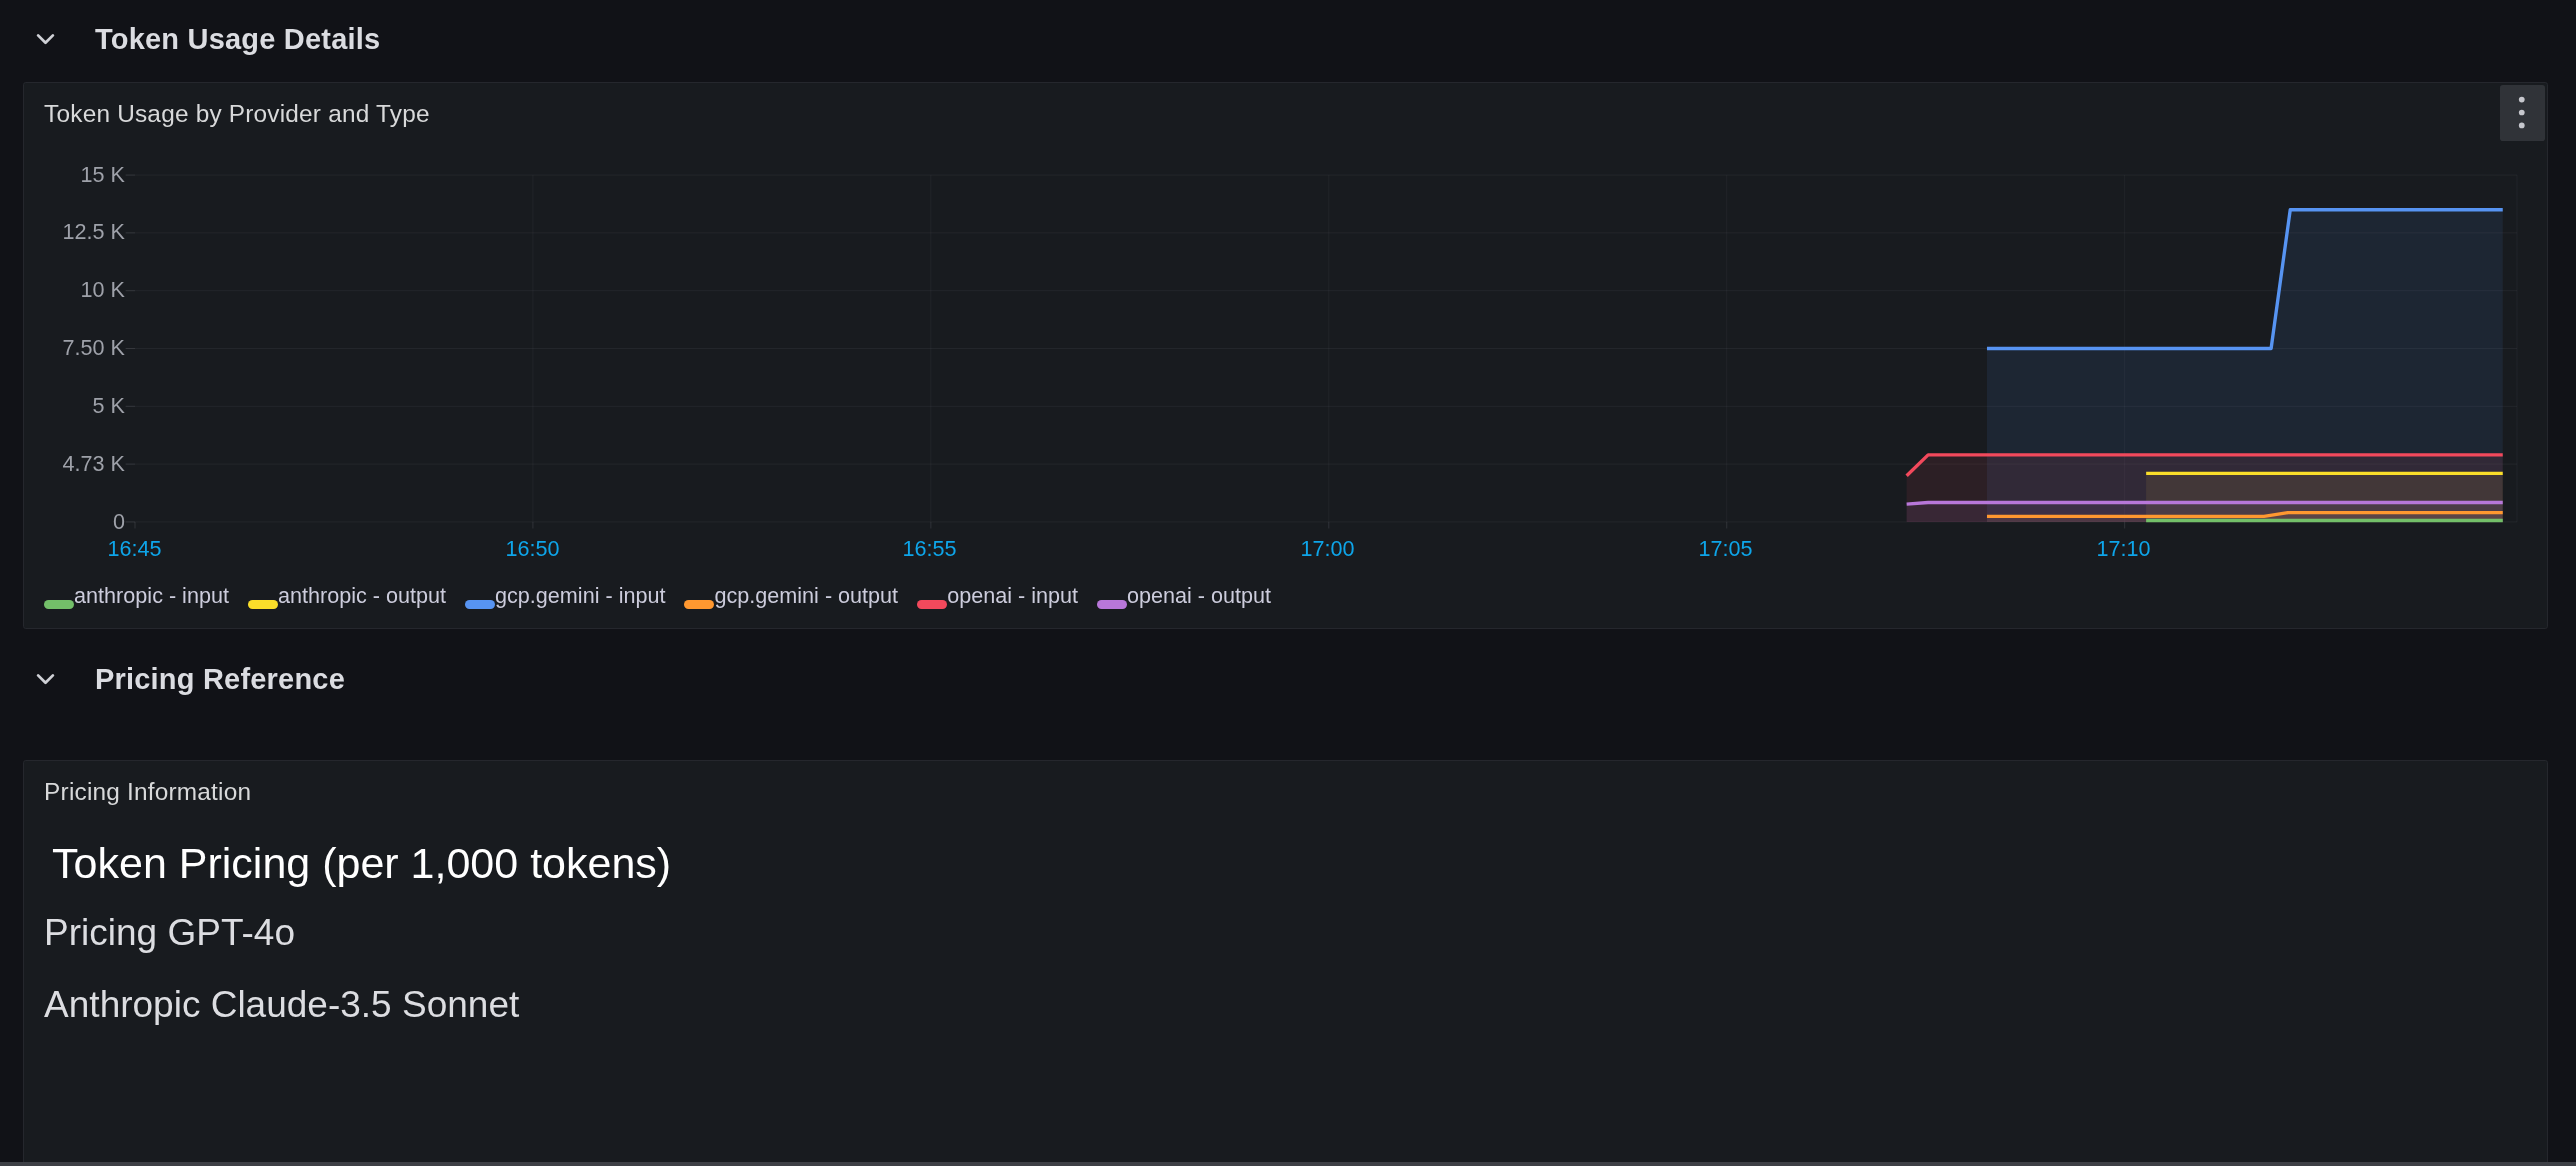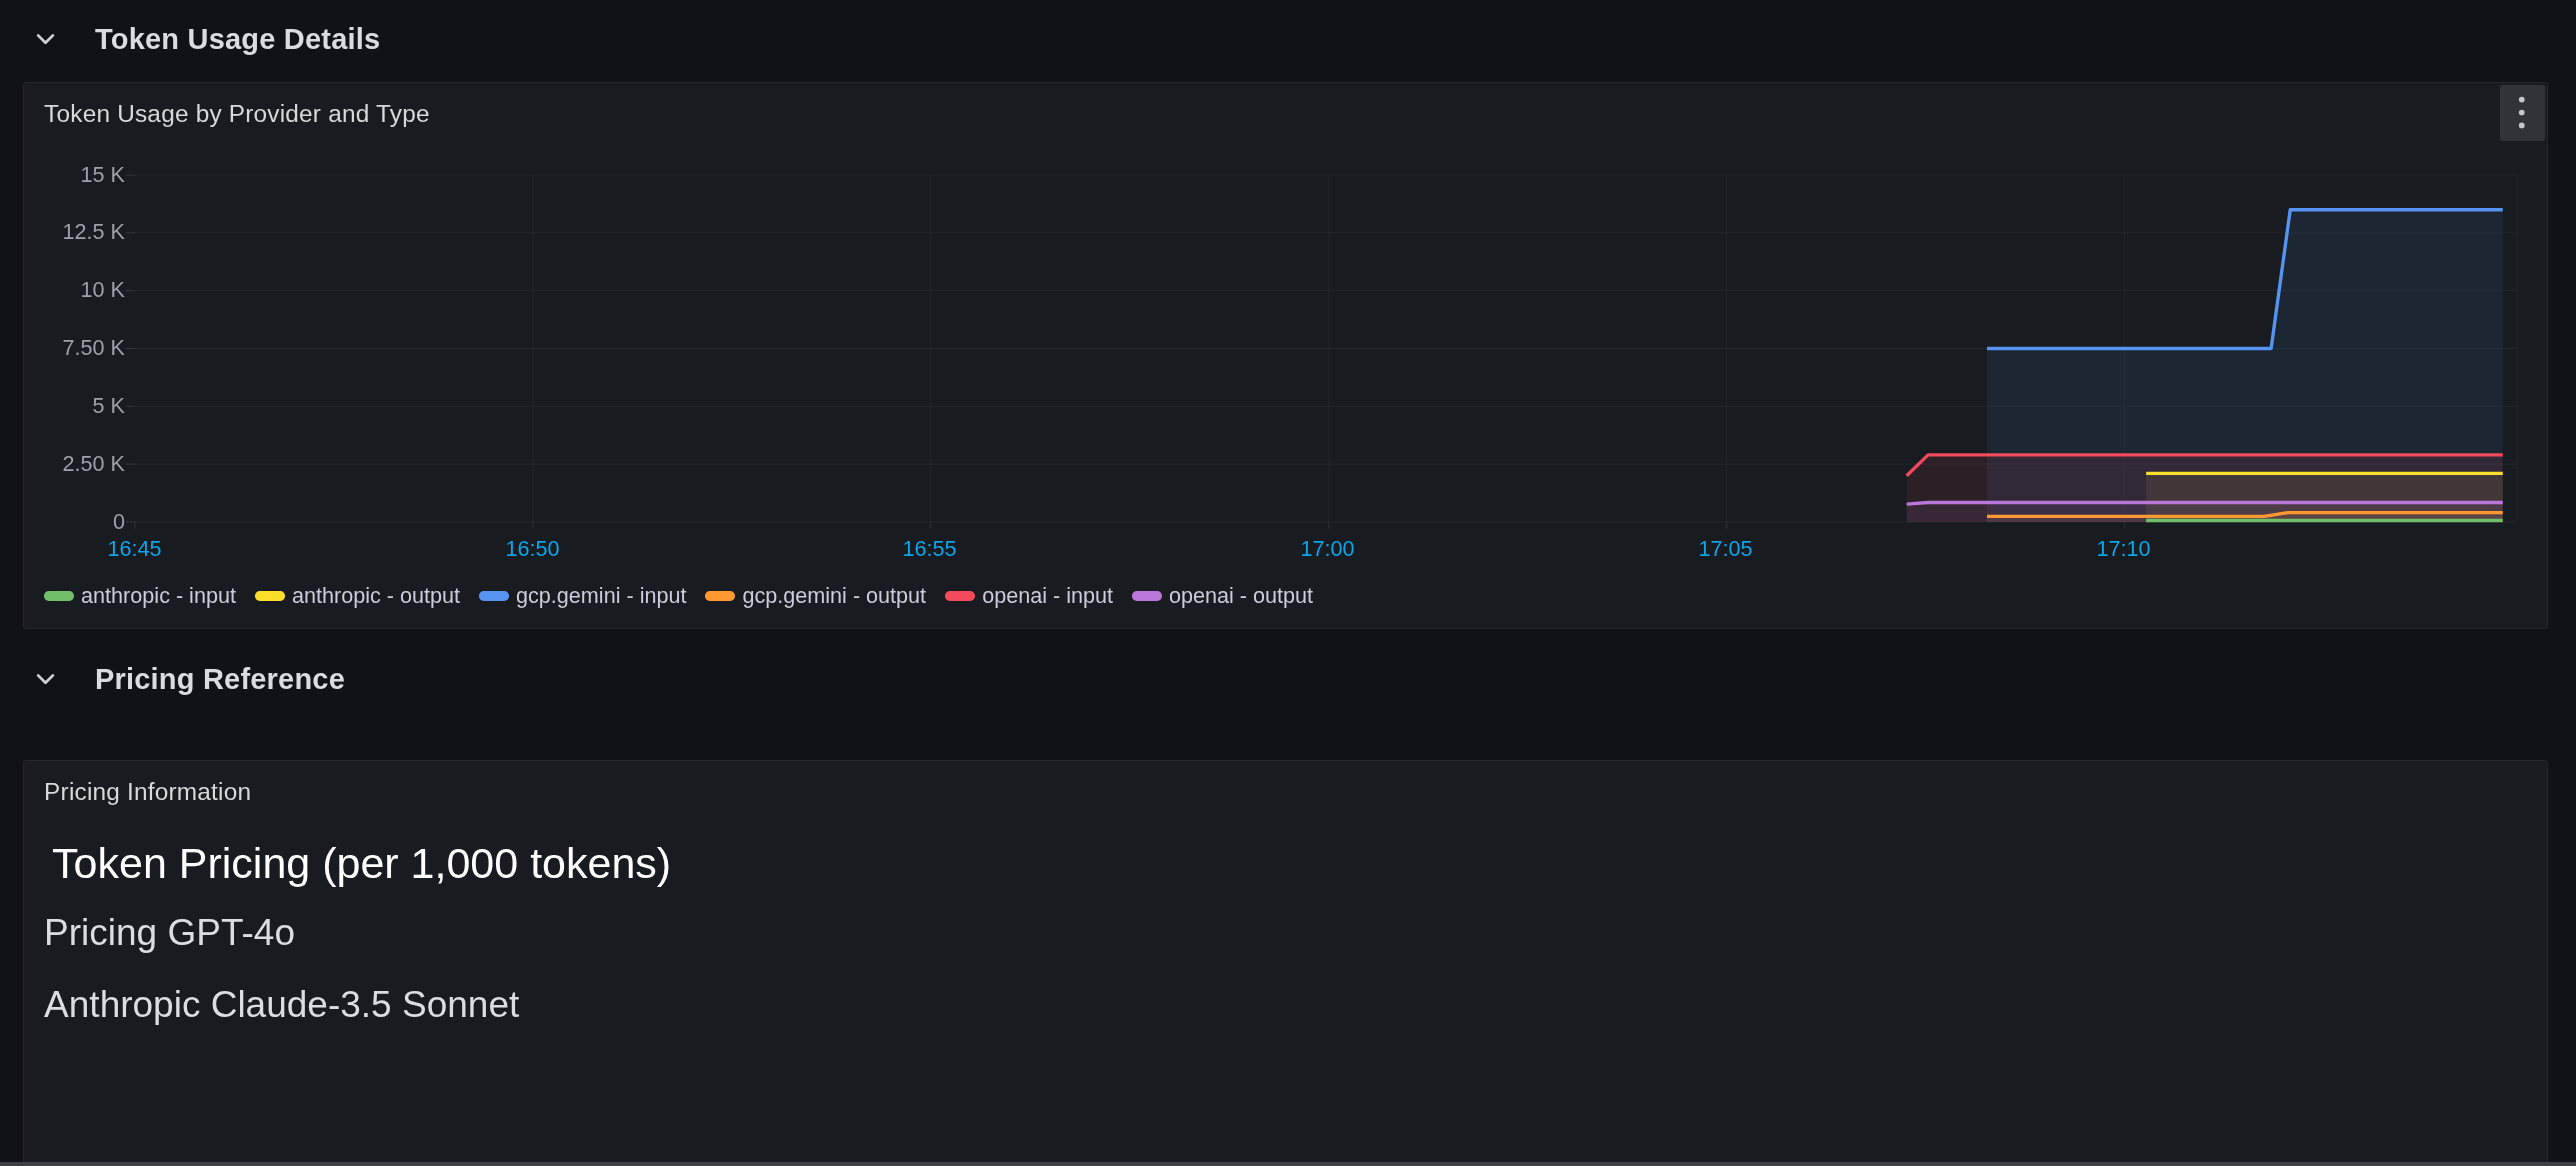--- a/index.html
+++ b/index.html
@@ -44,21 +44,21 @@
     position:absolute; top:453px; transform:translateX(-50%);
     font-size:21.6px; color:#0ea5e9; white-space:nowrap;
   }
   #plot-wrap { position:absolute; left:111px; top:92px; width:2382px; height:347px; }
   #plot-svg  { overflow:visible; display:block; cursor:crosshair; }
   #legend {
     position:absolute; left:20.6px; top:500px;
     display:flex; align-items:center; gap:19px;
   }
   .legend-item {
-    display:flex; align-items:center; gap:7px;
+    display:flex; align-items:flex-end; gap:0;
     background:none; border:none; padding:0; cursor:pointer;
     font-family:inherit;
   }
   .legend-marker { width:30px; height:9.4px; border-radius:4.7px; flex:0 0 auto; }
   .legend-label  { font-size:21.6px; color:#CCCCDC; white-space:nowrap; }
   
   .pricing-body { position:absolute; left:20.6px; right:20.6px; top:0; }
   .pricing-heading {
     margin:78px 8px 0; font-size:43px; line-height:49px; font-weight:500; color:#ffffff;
   }
@@ -92,21 +92,21 @@
       <circle cx="4" cy="34" r="3.1"></circle>
     </svg>
   </button>
 
   <div id="y-axis">
       <div class="y-label" style="top: 80px;">15 K</div>
       <div class="y-label" style="top: 137px;">12.5 K</div>
       <div class="y-label" style="top: 195px;">10 K</div>
       <div class="y-label" style="top: 253px;">7.50 K</div>
       <div class="y-label" style="top: 311px;">5 K</div>
-      <div class="y-label" style="top: 369px;">2.50 K</div>
+      <div class="y-label" style="top: 369px;">4.73 K</div>
       <div class="y-label" style="top: 427px;">0</div>
     </div>
   <div id="x-axis">
       <div class="x-label" style="left: 111px;">16:45</div>
       <div class="x-label" style="left: 509px;">16:50</div>
       <div class="x-label" style="left: 906px;">16:55</div>
       <div class="x-label" style="left: 1304px;">17:00</div>
       <div class="x-label" style="left: 1702px;">17:05</div>
       <div class="x-label" style="left: 2100px;">17:10</div>
     </div>

